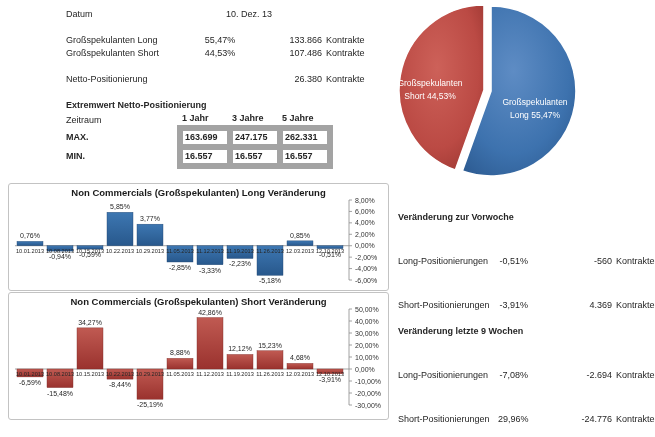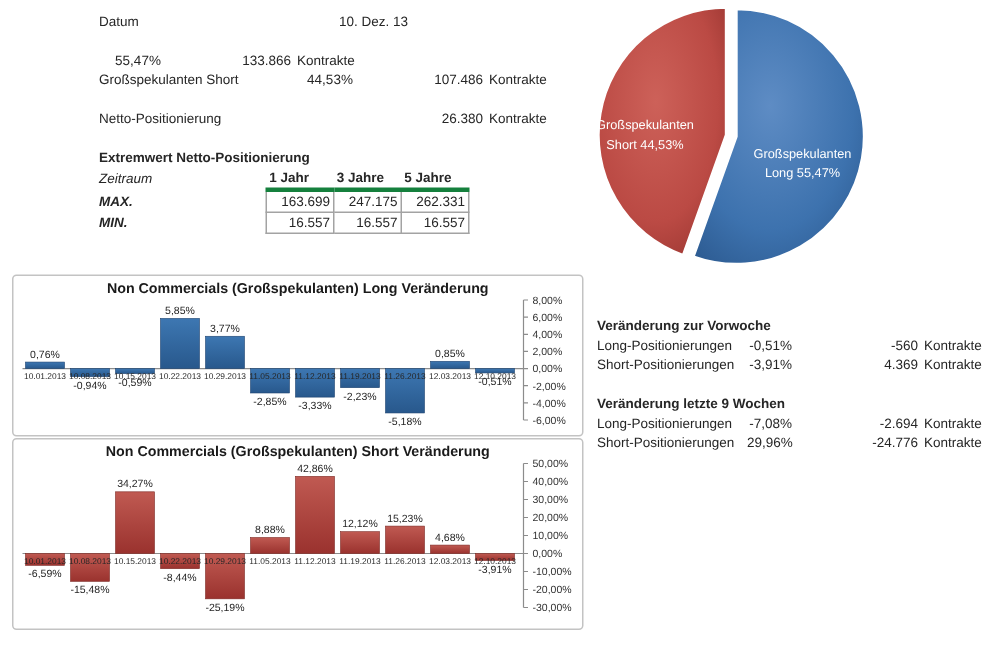--- a/index.html
+++ b/index.html
@@ -12,57 +12,58 @@
   .irow .lab{width:128px;}
   .irow .pct{width:52px;text-align:center;}
   .irow .num{width:76px;text-align:right;}
   .irow .suf{padding-left:4px;}
   .irow .merged{width:128px;padding-left:32px;}
   .spacer{height:13px;}
   .bold{font-weight:bold;}
 
   table.ext{border-collapse:collapse;font-size:9px;margin-top:0;}
   table.ext td{padding:0 2px 0 2px;height:12px;}
-  table.ext .lcol{width:109px;padding-left:0;font-style:italic;}
+  table.ext .lcol{width:109px;padding-left:0;}
   table.ext .ycol{width:40px;}
   table.ext .hd{font-weight:bold;border-bottom:3px solid #15803d;}
-  table.ext .cell{border:1px solid #a3a3a3;text-align:right;}
+  table.ext .cell{border:6px solid #a3a3a3;font-weight:bold;}
 
   
   .chart-box{position:absolute;left:8px;width:379px;background:#fff;border:1px solid #c3c3c3;border-radius:3px;}
   .chart-box .ctitle{position:absolute;top:3px;left:0;right:0;text-align:center;font-size:9.5px;font-weight:bold;color:#1a1a1a;}
   .chart-box svg{position:absolute;left:0;top:0;}
   #chart-long{top:183px;height:106px;}
   #chart-short{top:292px;height:126px;}
   svg text{font-family:"Liberation Sans",sans-serif;}
 
   
   .pie-wrap{position:absolute;left:397px;top:2px;width:258px;height:182px;}
 
   
   .chg{position:absolute;left:398px;top:211px;width:257px;font-size:9px;line-height:13px;}
   .chg .head{font-weight:bold;height:13px;}
-  .crow{display:flex;height:13px;align-items:baseline;}
+  .crow{display:flex;height:13px;align-items:baseline;margin-top:31px;}
   .crow .lab{width:100px;}
   .crow .pct{width:30px;text-align:right;}
   .crow .num{width:84px;text-align:right;}
   .crow .suf{padding-left:4px;}
 </style>
 </head>
 <body>
 
 <div class="stage">
 
   <div class="info">
     <div class="irow">
       <span class="lab">Datum</span>
       <span class="merged">10. Dez. 13</span>
     </div>
     <div class="spacer"></div>
     <div class="irow">
+      <span class="lab">Großspekulanten Long</span>
       <span class="pct">55,47%</span>
       <span class="num">133.866</span>
       <span class="suf">Kontrakte</span>
     </div>
     <div class="irow">
       <span class="lab">Großspekulanten Short</span>
       <span class="pct">44,53%</span>
       <span class="num">107.486</span>
       <span class="suf">Kontrakte</span>
     </div>

